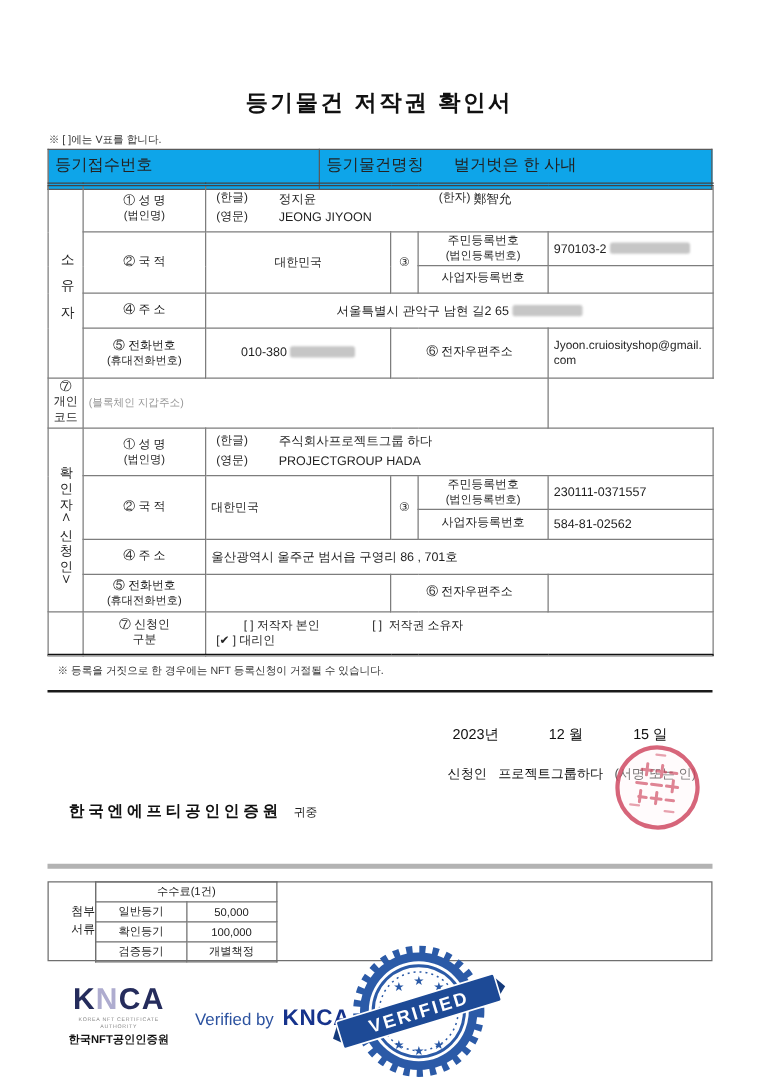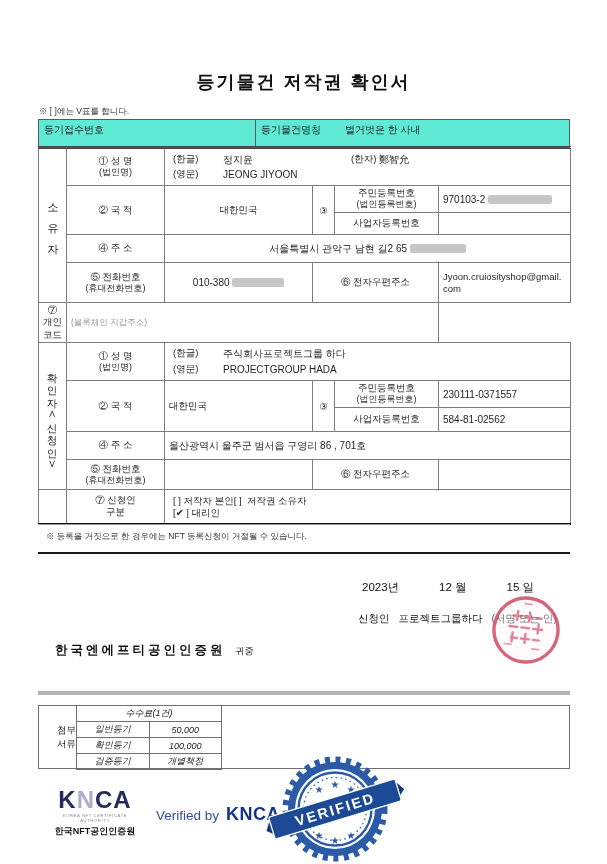--- a/index.html
+++ b/index.html
@@ -6,21 +6,21 @@
   body { font-family:"Liberation Sans", sans-serif; background:#ffffff; }
   .page { position:relative; width:607px; height:864px; background:#fff; overflow:hidden; color:#222; }
 
   .title { position:absolute; top:70px; left:0; right:0; text-align:center;
            font-size:18px; font-weight:bold; letter-spacing:2px; color:#111; }
 
   .mark-note { position:absolute; top:106px; left:39px; font-size:8.5px; color:#333; }
 
   table { border-collapse:collapse; }
   .header-table { position:absolute; top:119px; left:38px; width:532px; table-layout:fixed; }
-  .header-table td { background:#5eead4; border:1px solid #5a5a5a; font-size:10px;
+  .header-table td { background:#0ea5e9; border:1px solid #5a5a5a; font-size:13px;
                      padding:3px 5px 10px 5px; vertical-align:top; color:#222; }
   .header-table .c1 { width:217px; }
   .header-table .nm-val { margin-left:24px; }
 
   .main-table { position:absolute; top:146px; left:38px; width:532px; table-layout:fixed;
                 border-top:3px double #444; border-bottom:2.5px solid #111; }
   .main-table td { border:1px solid #7d7d7d; font-size:9.5px; color:#262626;
                    padding:1px 4px; vertical-align:middle; }
   td.sect { writing-mode:vertical-rl; text-orientation:upright; text-align:center;
             font-size:11px; letter-spacing:9px; padding:0; color:#222; }
@@ -32,21 +32,21 @@
   .val { font-size:10px; color:#1f1f1f; }
   .nmline { display:flex; align-items:center; padding-left:4px; line-height:1.55; }
   .nmline .k { width:50px; flex:none; }
   .nmline .nv { width:128px; flex:none; }
   .center { text-align:center; }
   .email-val { font-size:9.5px; word-break:break-all; line-height:1.25; }
   .hint { color:#979797; font-size:8.5px; }
   .redact { display:inline-block; height:9px; background:#c6c6c6; border-radius:2px;
             filter:blur(0.7px); vertical-align:-1px; }
   .pre { white-space:pre; }
-  .typeline { display:flex; line-height:1.45; padding-left:4px; }
+  .typeline { display:flex; gap:42px; line-height:1.45; padding-left:4px;margin-left:22px; }
   .typeline2 { line-height:1.1; padding-left:4px; }
 
   .line-thin { position:absolute; top:524px; left:38px; width:532px; height:1px; background:#9a9a9a; }
   .reject-note { position:absolute; top:531px; left:46px; font-size:8.5px; color:#333; }
   .line-dark { position:absolute; top:552px; left:38px; width:532px; height:2px; background:#1a1a1a; }
 
   .date-row { position:absolute; top:580px; left:362px; width:172px; display:flex;
               justify-content:space-between; font-size:11.5px; color:#111; }
   .applicant-row { position:absolute; top:612px; left:358px; font-size:10.5px; display:flex; gap:9px; color:#111; }
   .sign-note { color:#555; }
@@ -57,21 +57,21 @@
   .recipient-row .hon { font-size:9.5px; margin-left:5px; color:#222; }
 
   .gray-rule { position:absolute; top:691px; left:38px; width:532px; height:4px; background:#b3b3b3; }
 
   .attach-table { position:absolute; top:705px; left:38px; width:532px; height:64px;
                   display:flex; border:1px solid #6f6f6f; }
   .attach-label { width:38px; flex:none; border-right:1px solid #6f6f6f; display:flex;
                   flex-direction:column; justify-content:center; align-items:flex-end;
                   font-size:9.5px; line-height:1.5; color:#222; }
   .attach-list { flex:1; padding:5px 0 0 7px; font-size:9.5px; line-height:1.55; color:#222; }
-  .fee { width:146px; flex:none; table-layout:fixed; margin:-1px;font-style:italic; }
+  .fee { width:146px; flex:none; table-layout:fixed; margin:-1px; }
   .fee td { border:1px solid #6f6f6f; font-size:9px; text-align:center; color:#222; padding:1px 2px; }
   .fee .fl { width:64px; }
 
   .knca-logo { position:absolute; left:50px; top:788px; text-align:center; width:90px; }
   .knca-word { font-size:24px; font-weight:bold; letter-spacing:1px; color:#252c5c; line-height:1; }
   .knca-word .n { color:#aeaccf; }
   .knca-sub { font-size:4.2px; letter-spacing:0.6px; color:#8a8a8a; margin-top:1px; }
   .knca-kor { font-size:9px; font-weight:bold; color:#141414; margin-top:2px; }
 
   .verified-by { position:absolute; left:156px; top:804px; }

